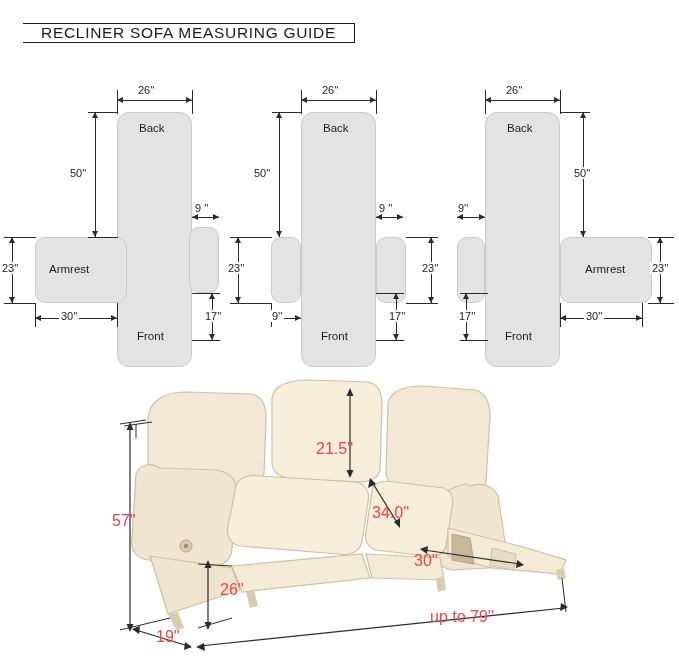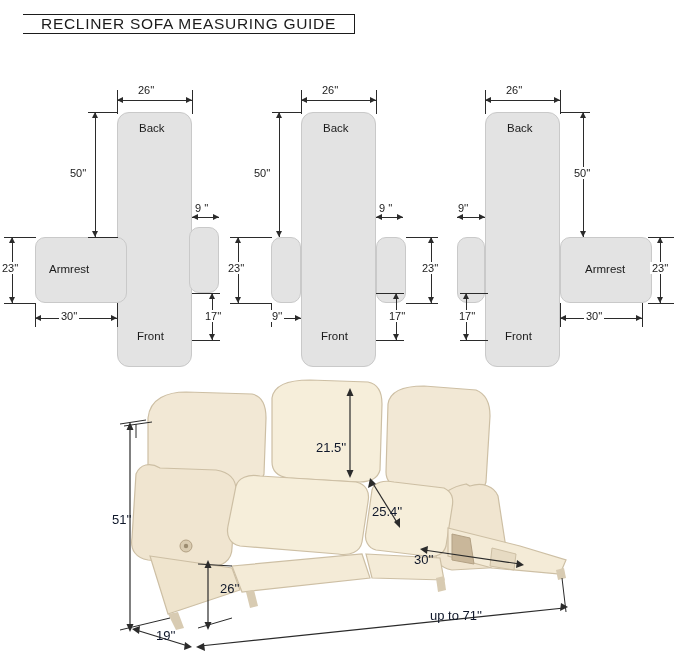--- a/index.html
+++ b/index.html
@@ -15,21 +15,21 @@
     position: relative;
     overflow: hidden;
   }
 
   
   .title-wrap {
     position: absolute;
     left: 14px;
     top: 14px;
     display: flex;
-    align-items: flex-start;
+    align-items: flex-end;
     height: 29px;
   }
   .title-bar {
     width: 9px;
     background: #1b1b1b;
   }
   .title-box {
     border: 1px solid #1b1b1b;
     border-left: none;
     padding: 0 18px;
@@ -116,22 +116,22 @@
   
   .sofa-area {
     position: absolute;
     left: 0;
     top: 378px;
     width: 679px;
     height: 282px;
   }
   .sofa-dim-text {
     position: absolute;
-    font-size: 13px;
-    color: #0f172a;
+    font-size: 16px;
+    color: #ef4444;
     white-space: nowrap;
   }
 </style>
 </head>
 <body>
 
 <div class="title-wrap">
   <div class="title-bar"></div>
   <div class="title-box">
     <span class="title-text">RECLINER SOFA MEASURING GUIDE</span>
@@ -363,19 +363,19 @@
     <polygon points="132,251 140,248 139,256" fill="#2b2b2b"></polygon>
     <polygon points="192,269 184,272 185,264" fill="#2b2b2b"></polygon>
 
     <line x1="200" y1="268" x2="564" y2="230" stroke="#2b2b2b" stroke-width="1.2"></line>
     <polygon points="196,269 204,265 205,273" fill="#2b2b2b"></polygon>
     <polygon points="568,229 560,233 561,225" fill="#2b2b2b"></polygon>
     <line x1="562" y1="200" x2="566" y2="234" stroke="#2b2b2b" stroke-width="1"></line>
   </svg>
 
   <div class="sofa-dim-text" style="left:316px; top:62px;">21.5''</div>
-  <div class="sofa-dim-text" style="left:372px; top:126px;">25.4''</div>
+  <div class="sofa-dim-text" style="left:372px; top:126px;">34.0''</div>
   <div class="sofa-dim-text" style="left:414px; top:174px;">30''</div>
-  <div class="sofa-dim-text" style="left:112px; top:134px;">51''</div>
+  <div class="sofa-dim-text" style="left:112px; top:134px;">57''</div>
   <div class="sofa-dim-text" style="left:220px; top:203px;">26''</div>
   <div class="sofa-dim-text" style="left:156px; top:250px;">19''</div>
-  <div class="sofa-dim-text" style="left:430px; top:230px;">up to 71''</div>
+  <div class="sofa-dim-text" style="left:430px; top:230px;">up to 79''</div>
 </div>
 
 </body></html>

